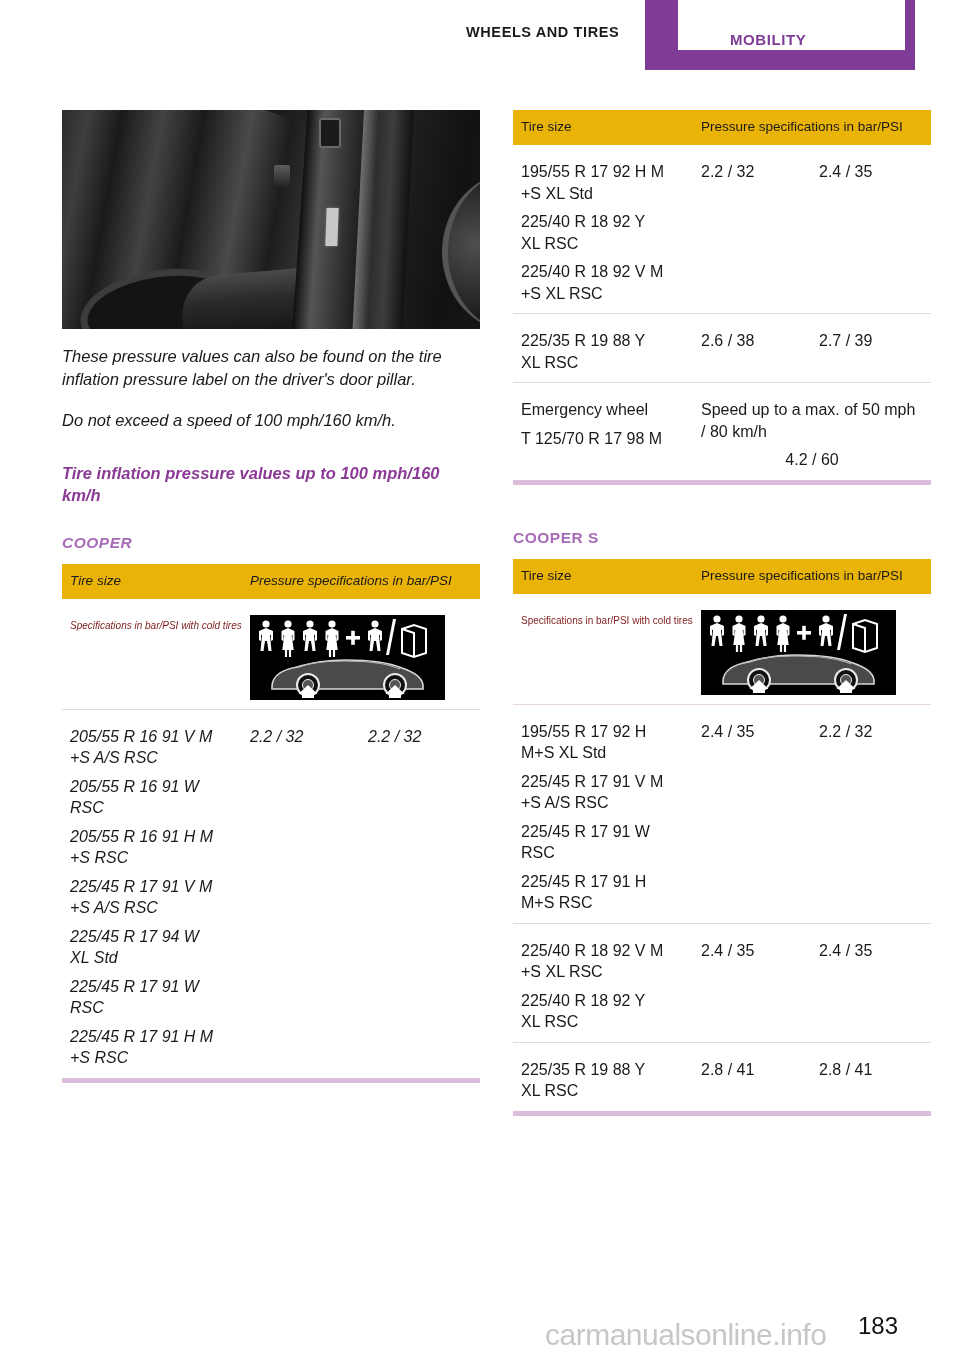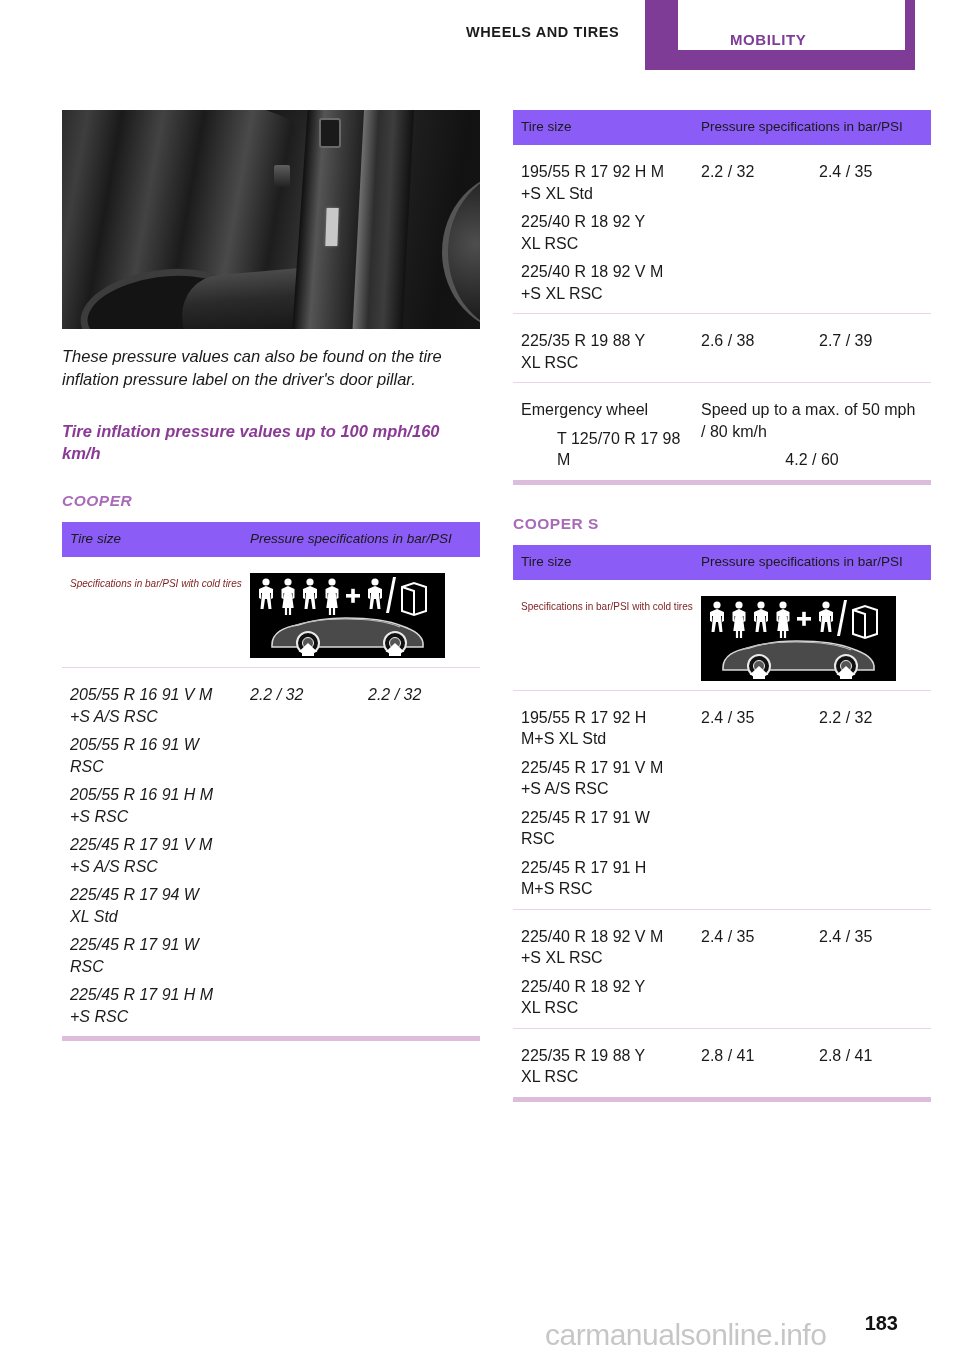--- a/index.html
+++ b/index.html
@@ -180,26 +180,26 @@
     margin-top: 30px;
   }
   .heading-sub {
     font-size: 15.5px;
     font-weight: bold;
     letter-spacing: 0.5px;
     color: #A86BB8;
     margin-top: 28px;
     margin-bottom: 12px;
   }
-  .heading-sub.tight-top { margin-top: 30px; }
+  .heading-sub.tight-top { margin-top: 44px; }
 
   
   .tbl { width: 418px; }
   .tbl-head {
-    background: #8b5cf6;
+    background: #eab308;
     display: flex;
     padding: 9px 15px 10px 8px;
     box-sizing: border-box;
   }
   .th-size {
     width: 180px;
     font-size: 13.5px;
     line-height: 16px;
     color: #1a1a1a;
   }
@@ -276,22 +276,22 @@
     text-align: center;
     font-size: 13px;
     font-weight: normal;
     color: #ec4899;
     font-family: "Liberation Sans", sans-serif;
     letter-spacing: -0.2px;
   }
   .page-number {
     position: absolute;
     right: 62px; top: 1312px;
-    font-size: 20px;
-    font-weight: bold;
+    font-size: 24px;
+    font-weight: normal;
     color: #111;
   }
   .watermark {
     position: absolute;
     left: 545px; top: 1318px;
     font-size: 30px;
     color: rgba(120,120,120,0.42);
     font-family: "Liberation Sans", sans-serif;
     white-space: nowrap;
     letter-spacing: -0.5px;
@@ -317,20 +317,21 @@
     <div class="photo-door"></div>
     <div class="photo-pillar"></div>
     <div class="photo-doorframe"></div>
     <div class="photo-wheel"></div>
     <div class="photo-latch"></div>
     <div class="photo-handle"></div>
     <div class="photo-label"></div>
   </div>
 
   <div class="body-para">These pressure values can also be found on the tire inflation pressure label on the driver's door pillar.</div>
+  <div class="body-para">Do not exceed a speed of 100 mph/160 km/h.</div>
 
   <div class="heading-main">Tire inflation pressure values up to 100 mph/160 km/h</div>
 
   <div class="heading-sub">COOPER</div>
 
   <div class="tbl">
     <div class="tbl-head">
       <div class="th-size">Tire size</div>
       <div class="th-press">Pressure specifications in bar/PSI</div>
     </div>
@@ -470,21 +471,21 @@
         <div class="val">2.6 / 38</div>
       </div>
       <div class="c-v2">
         <div class="val">2.7 / 39</div>
       </div>
     </div>
 
     <div class="trow last">
       <div class="c-size">
         <div class="size-line">Emergency wheel</div>
-        <div class="size-line" style="margin-top:7px;margin-left:36px;">T 125/70 R 17 98 M</div>
+        <div class="size-line" style="margin-top:7px;">T 125/70 R 17 98 M</div>
       </div>
       <div class="c-v1" style="width:auto;flex:1;">
         <div class="val">Speed up to a max. of 50 mph / 80 km/h</div>
         <div class="val-extra">4.2 / 60</div>
       </div>
     </div>
 
     <div class="rule-bottom"></div>
   </div>
 

